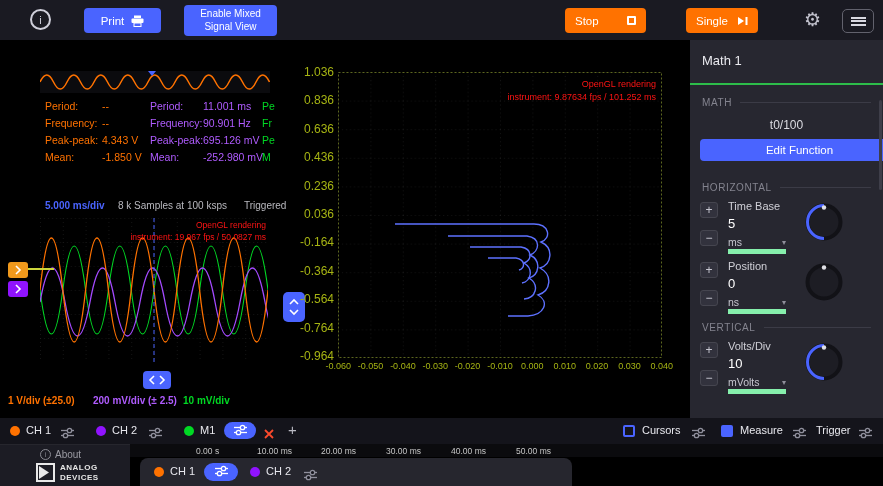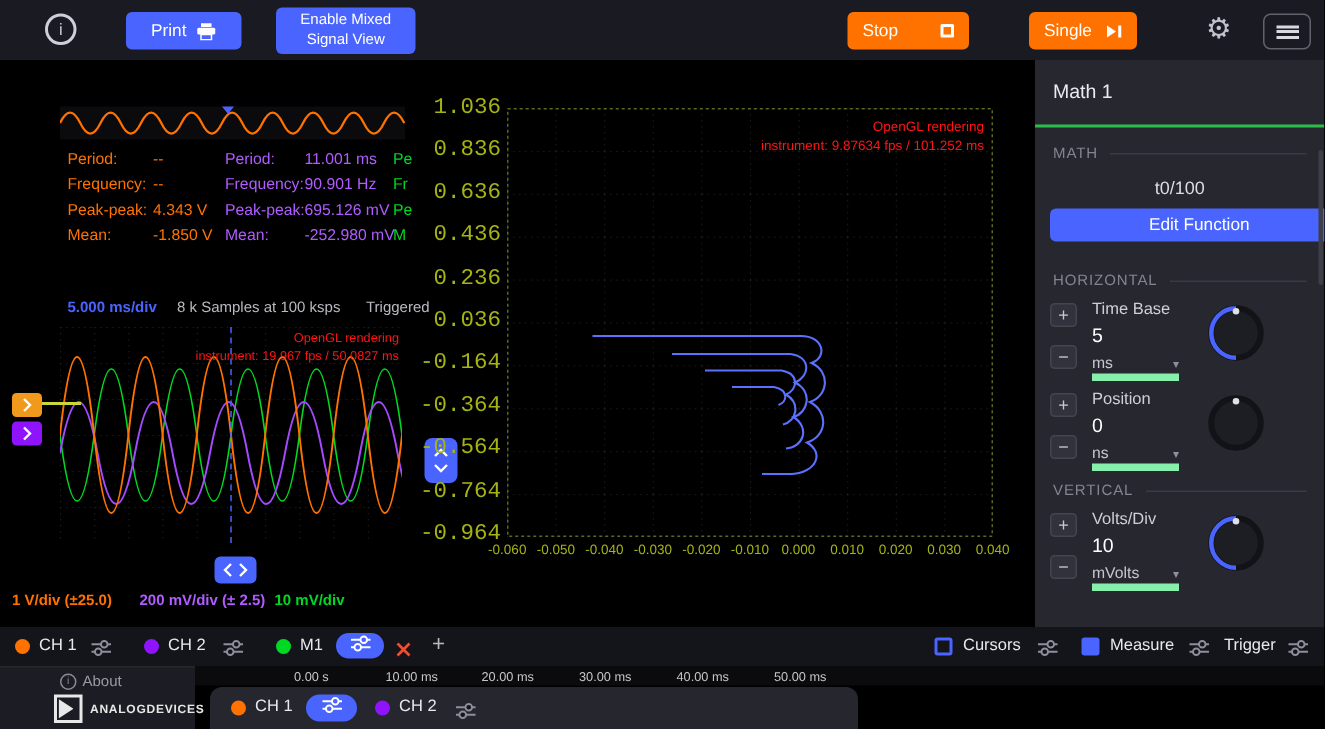--- a/index.html
+++ b/index.html
@@ -31,21 +31,21 @@
   .c2v { position:absolute; left:163px; color:#b05cff; }
   .c3  { position:absolute; left:222px; color:#00d924; width:18px; overflow:hidden; white-space:nowrap; }
   .status { position:absolute; font-size:10px; color:#b9b9bf; }
   .lplot { position:absolute; left:40px; top:178px; width:228px; height:144px; cursor:crosshair; }
   .glinfo { position:absolute; color:#ff1414; text-align:right; line-height:1.4; }
   .handle { position:absolute; width:20px; height:16px; border-radius:3px; display:flex; align-items:center; justify-content:center; cursor:pointer; }
   .navbtn { position:absolute; left:143px; top:331px; width:28px; height:18px; background:#4a64ff; border-radius:4px; display:flex; align-items:center; justify-content:center; cursor:pointer; }
   .vdiv { position:absolute; top:355px; font-size:10px; font-weight:bold; }
   .collapse { position:absolute; left:283px; top:252px; width:22px; height:30px; background:#4a64ff; border-radius:5px; display:flex; align-items:center; justify-content:center; cursor:pointer; }
   .yticks { position:absolute; left:292px; top:26px; width:42px; height:296px; display:flex; flex-direction:column; justify-content:space-between; align-items:flex-end; }
-  .yticks span { font-size:15px; color:#a6b413; height:12px; line-height:12px;font-family:Liberation Mono, monospace; }
+  .yticks span { font-size:12px; color:#a6b413; height:12px; line-height:12px; }
   .xyplot { position:absolute; left:338px; top:32px; width:324px; height:286px; cursor:crosshair; }
   .xticks { position:absolute; left:322px; top:321px; width:356px; height:12px; display:flex; justify-content:space-between; }
   .xticks span { flex:1; text-align:center; font-size:9px; color:#a6b413; }
 
   
   .panel { position:absolute; left:690px; top:40px; width:193px; height:378px; background:#272730; }
   .panel-title { position:absolute; left:12px; top:13px; font-size:13px; color:#eaeaef; }
   .runline { position:absolute; left:0; top:43px; width:193px; height:2px; background:#2dbd4a; }
   .sec { position:absolute; left:12px; width:169px; display:flex; align-items:center; }
   .sec span { font-size:10px; color:#84848f; letter-spacing:0.6px; }
@@ -81,21 +81,21 @@
   
   .botside { position:absolute; left:0; top:444px; width:130px; height:42px; background:#1c1c24; border-top:1px solid #26262d; }
   .timestrip { position:absolute; left:130px; top:444px; width:753px; height:13px; background:#0b0b0e; }
   .timestrip span { position:absolute; top:2px; font-size:8.5px; color:#c6c6c6; }
   .about { position:absolute; left:40px; top:449px; display:flex; align-items:center; gap:4px; cursor:pointer; }
   .about .i { width:11px; height:11px; border:1px solid #8a8a92; border-radius:50%; color:#8a8a92; font-size:7px; display:flex; align-items:center; justify-content:center; }
   .about .t { font-size:10px; color:#9a9aa2; }
   .adi { position:absolute; left:36px; top:463px; display:flex; align-items:center; gap:5px; }
   .adi-mark { width:19px; height:19px; border:2px solid #e8e8e8; position:relative; }
   .adi-tri { position:absolute; left:1px; top:1px; width:10px; height:13px; background:#e8e8e8; clip-path:polygon(0 0, 100% 50%, 0 100%); }
-  .adi-text { display:flex; font-size:8px; font-weight:bold; color:#e6e6e6; letter-spacing:0.5px; line-height:1.2; }
+  .adi-text { display:flex; flex-direction:column; font-size:8px; font-weight:bold; color:#e6e6e6; letter-spacing:0.5px; line-height:1.2; }
   .botstrip { position:absolute; left:140px; top:458px; width:432px; height:28px; background:#26262e; border-radius:8px 8px 0 0; }
 </style>
 </head>
 <body>
 
 <div class="app">
 
   <header class="topbar">
     <div class="info-btn" style="left:30px;top:9px">
         <span>i</span>

